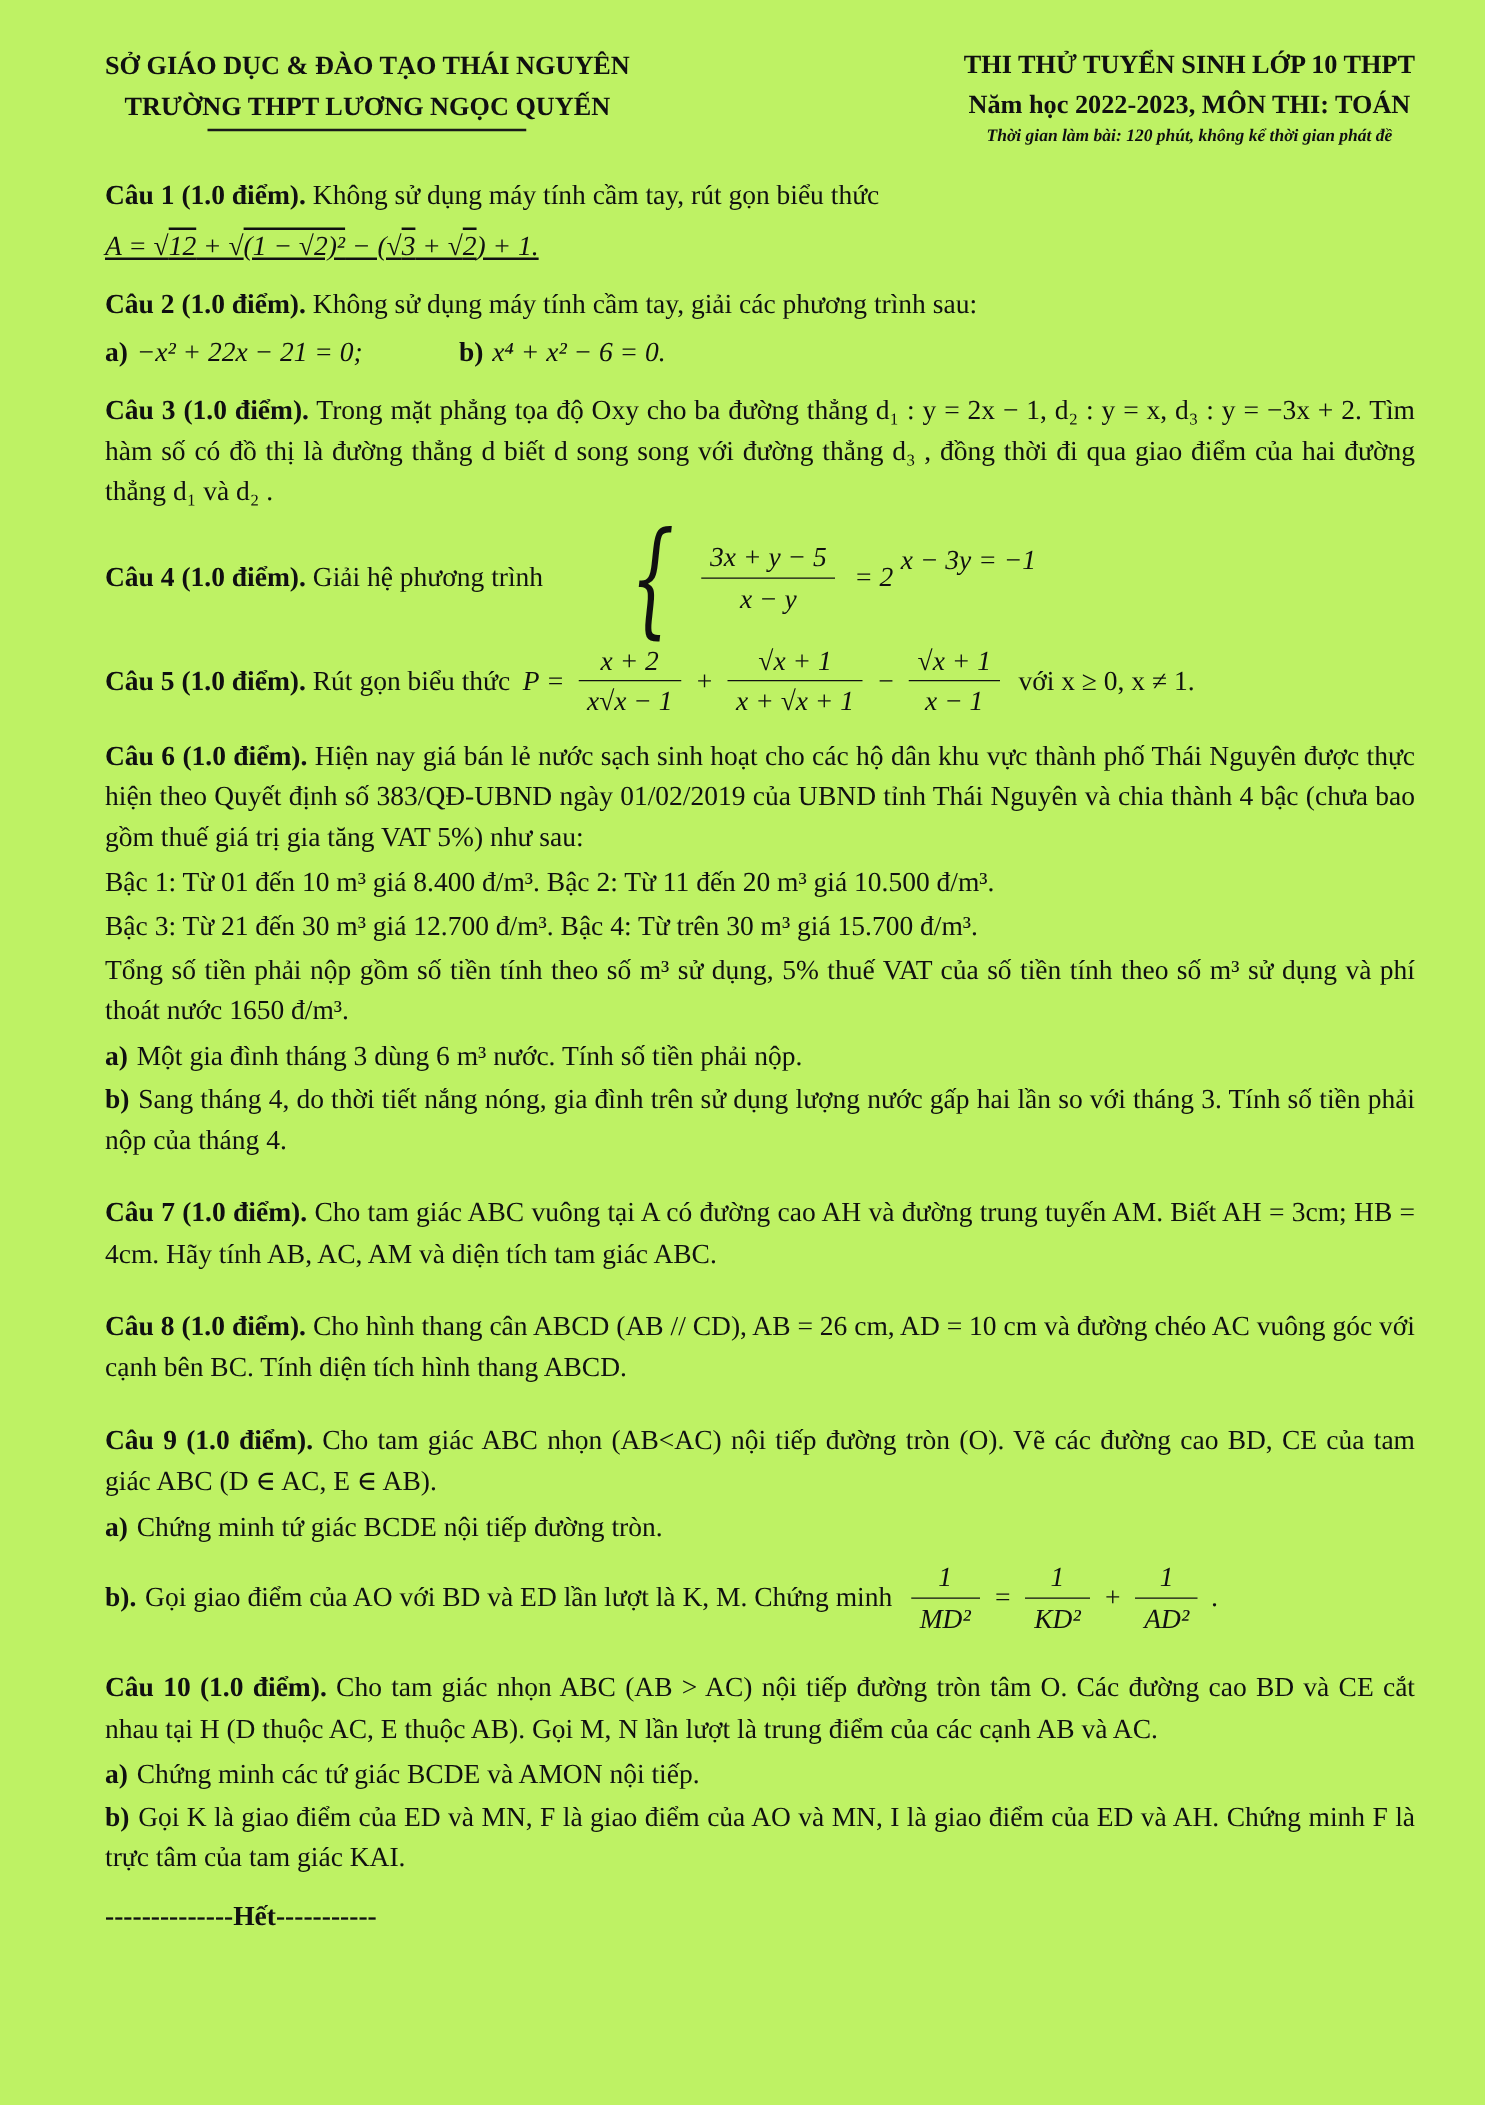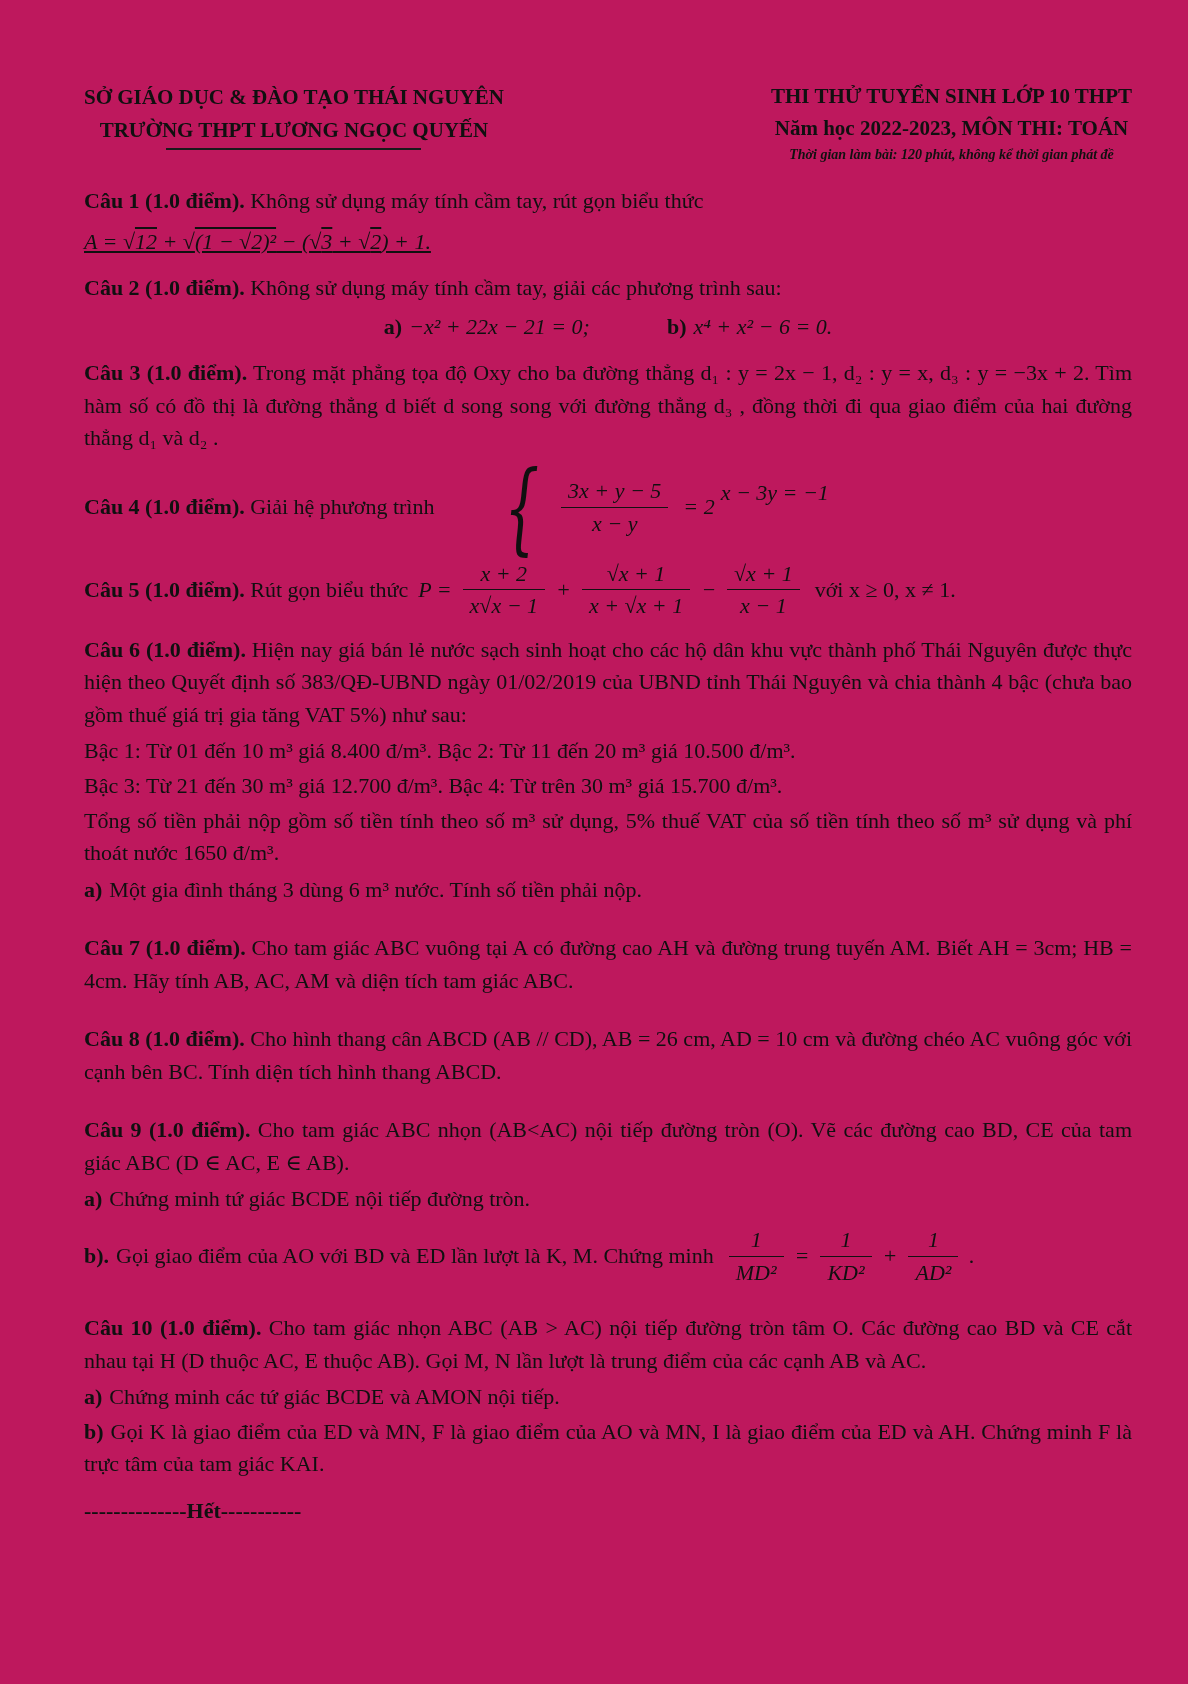--- a/index.html
+++ b/index.html
@@ -1,38 +1,38 @@
 <!DOCTYPE html>
 <html><head>
 <meta charset="utf-8">
 <style>
   * { box-sizing: border-box; }
   html,body { margin:0; padding:0; background:#ffffff; }
   .page {
-    width:1188px; height:1684px; margin:0 auto; background:#be185d;
-    padding:81px 56px 26px 84px; overflow:hidden;
+    width:1188px; height:1684px; margin:0 auto; background:#bef264;
+    padding:36px 56px 26px 84px; overflow:hidden;
     font-family:"Liberation Serif","DejaVu Serif","DejaVu Sans",serif;
     font-size:22px; line-height:1.48; color:#101010;
   }
   b, .bold { font-weight:bold; }
   .math { font-style:italic; }
   .header { display:flex; justify-content:space-between; align-items:flex-start; margin-bottom:20px; }
   .h-left { text-align:center; font-weight:bold; font-size:21px; line-height:1.55; }
   .school-underline { width:255px; border-top:2px solid #1a1a1a; margin:2px auto 0; }
   .h-right { text-align:center; font-weight:bold; font-size:21px; line-height:1.5; max-width:600px; }
   .exam-time { font-style:italic; font-size:14px; white-space:nowrap; }
   .qblock { margin-top:14px; }
   .gap-lg { margin-top:26px; }
   .para { margin:0 0 4px; text-align:justify; }
   .tight { margin:0 0 2px; text-align:left; }
   .qlabel { font-weight:bold; }
   .marker { font-weight:bold; margin-right:7px; }
   .formula-center { text-align:left; margin:8px 0 10px;text-decoration:underline; }
   .ol { text-decoration:overline; }
-  .q2-line { display:flex; justify-content:center; gap:77px; margin:6px 0 8px; }
+  .q2-line { display:flex; gap:77px; margin:6px 0 8px; }
   .frac { display:inline-block; vertical-align:middle; text-align:center; margin:0 5px; line-height:1.25; }
   .frac .num { display:block; border-bottom:1.7px solid #111; padding:0 7px 2px; }
   .frac .den { display:block; padding:2px 7px 0; }
   .flex-row { display:flex; align-items:center; gap:10px; margin:10px 0; flex-wrap:nowrap; }
   .sys { display:inline-flex; align-items:center; margin-left:46px; }
   .brace { display:inline-block; font-size:100px; line-height:.85; font-weight:300;
            transform:scaleX(.55); transform-origin:center; font-family:"DejaVu Serif",serif; }
   .sys-eqs { display:inline-flex; flex-direction:row; align-items:flex-start; gap:6px; margin-left:2px; }
   .sys-row { display:flex; align-items:center; gap:10px; }
   .inline-f { display:inline-flex; align-items:center; gap:6px; }
@@ -112,20 +112,21 @@
     </span>
     <span>với x ≥ 0, x ≠ 1.</span>
   </div>
 
   <div class="qblock">
     <p class="para"><b class="qlabel">Câu 6 (1.0 điểm).</b> <span>Hiện nay giá bán lẻ nước sạch sinh hoạt cho các hộ dân khu vực thành phố Thái Nguyên được thực hiện theo Quyết định số 383/QĐ-UBND ngày 01/02/2019 của UBND tỉnh Thái Nguyên và chia thành 4 bậc (chưa bao gồm thuế giá trị gia tăng VAT 5%) như sau:</span></p>
     <p class="tight">Bậc 1: Từ 01 đến 10 m³ giá 8.400 đ/m³. Bậc 2: Từ 11 đến 20 m³ giá 10.500 đ/m³.</p>
     <p class="tight">Bậc 3: Từ 21 đến 30 m³ giá 12.700 đ/m³. Bậc 4: Từ trên 30 m³ giá 15.700 đ/m³.</p>
     <p class="para">Tổng số tiền phải nộp gồm số tiền tính theo số m³ sử dụng, 5% thuế VAT của số tiền tính theo số m³ sử dụng và phí thoát nước 1650 đ/m³.</p>
     <p class="tight"><b class="marker">a)</b><span>Một gia đình tháng 3 dùng 6 m³ nước. Tính số tiền phải nộp.</span></p>
+    <p class="para"><b class="marker">b)</b><span>Sang tháng 4, do thời tiết nắng nóng, gia đình trên sử dụng lượng nước gấp hai lần so với tháng 3. Tính số tiền phải nộp của tháng 4.</span></p>
   </div>
 
   <div class="qblock gap-lg">
     <p class="para"><b class="qlabel">Câu 7 (1.0 điểm).</b> <span>Cho tam giác ABC vuông tại A có đường cao AH và đường trung tuyến AM. Biết AH = 3cm; HB = 4cm. Hãy tính AB, AC, AM và diện tích tam giác ABC.</span></p>
   </div>
 
   <div class="qblock gap-lg">
     <p class="para"><b class="qlabel">Câu 8 (1.0 điểm).</b> <span>Cho hình thang cân ABCD (AB // CD), AB = 26 cm, AD = 10 cm và đường chéo AC vuông góc với cạnh bên BC. Tính diện tích hình thang ABCD.</span></p>
   </div>
 

